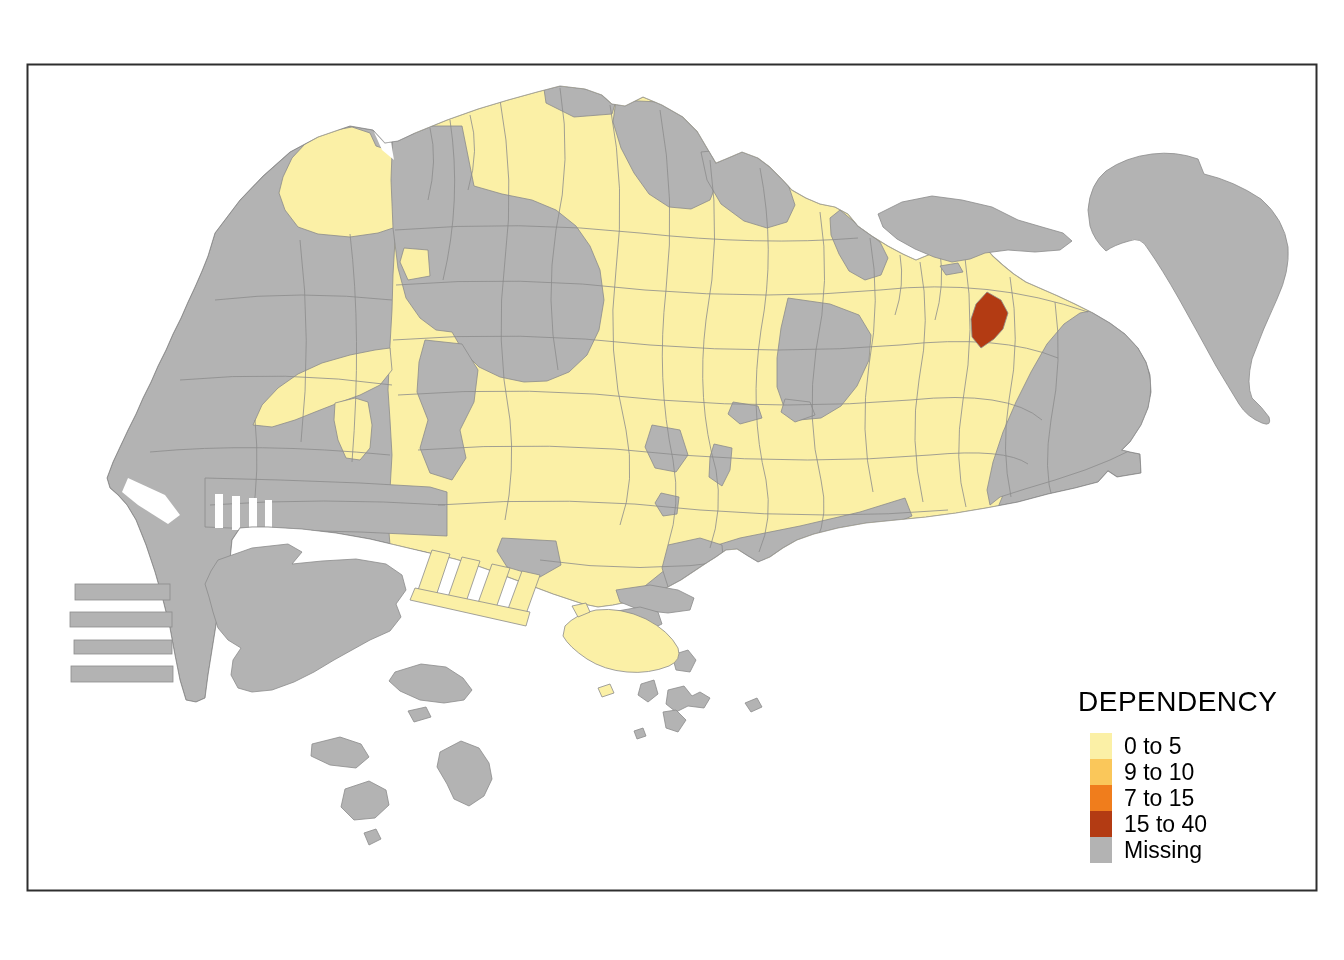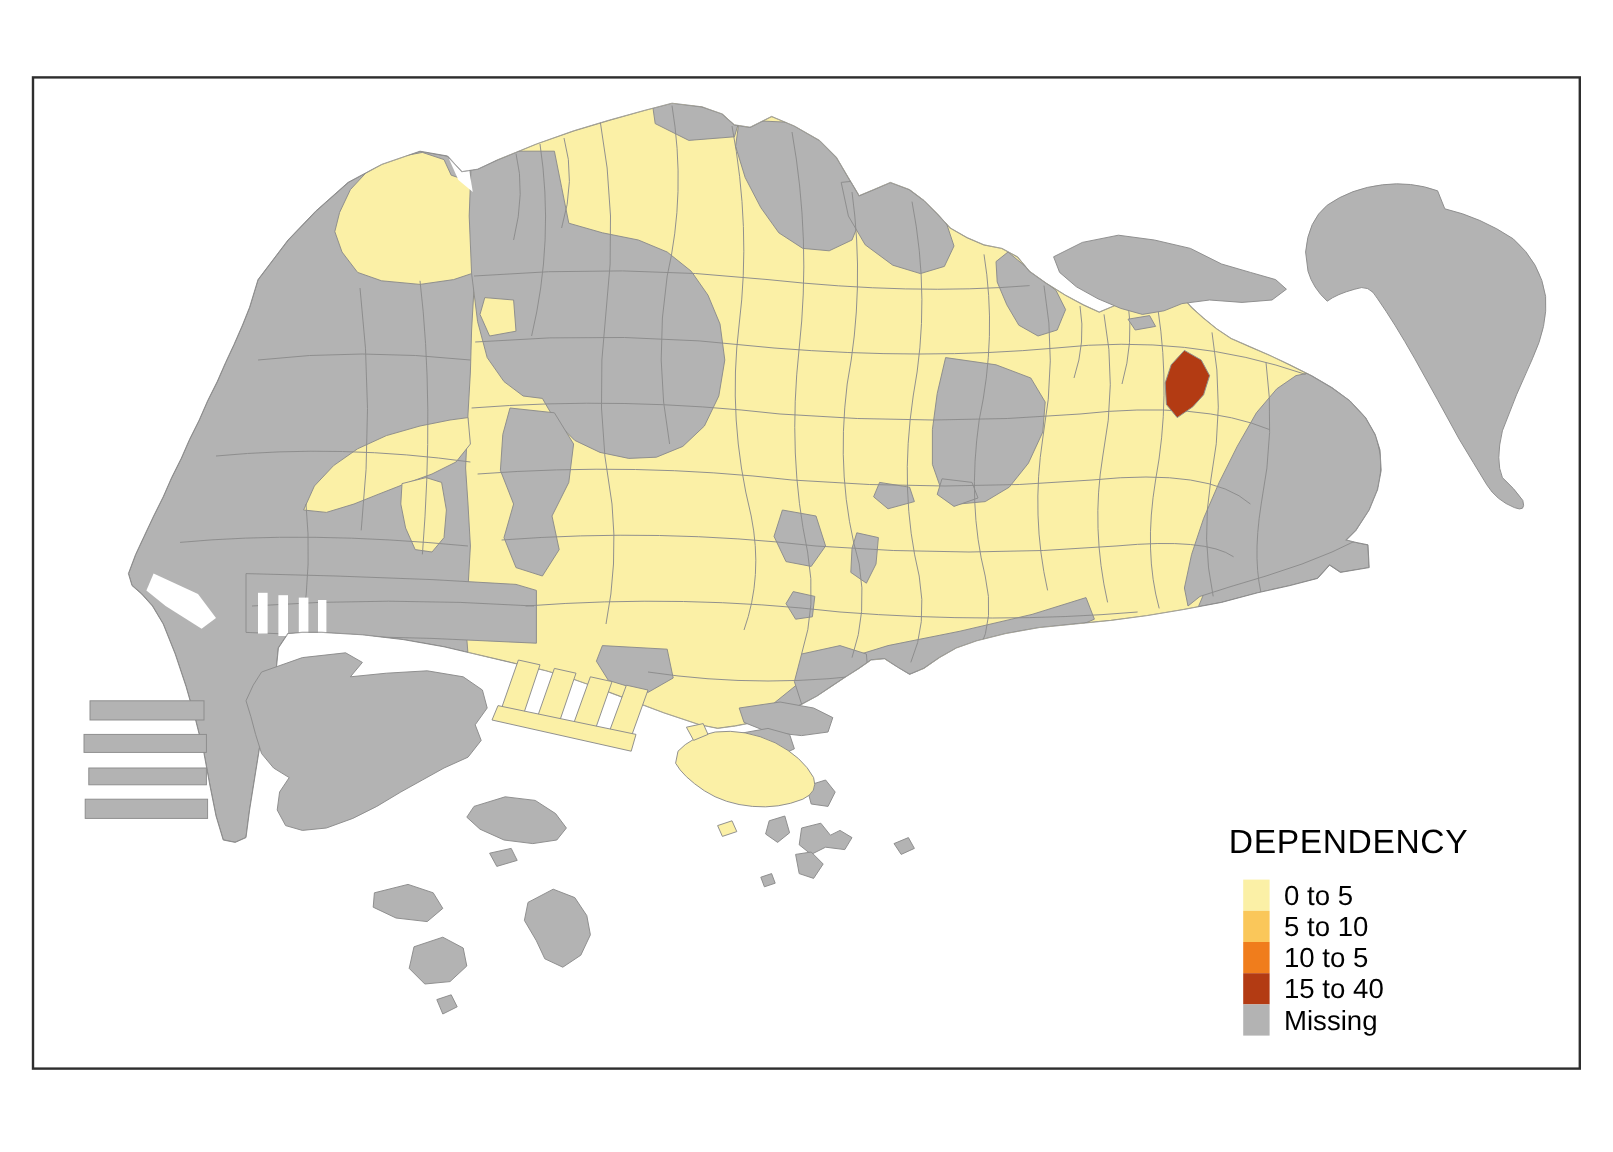--- a/index.html
+++ b/index.html
@@ -8,21 +8,21 @@
     font-family:"Liberation Sans", sans-serif;overflow:hidden;
   }
   svg{position:absolute;left:0;top:0;}
   .frame{fill:var(--sea,#fff);stroke:var(--frame-border,#2e2e2e);stroke-width:2;}
   .missing{fill:var(--missing,#b3b3b3);stroke:var(--region-border,#8c8c8c);stroke-width:0.8;}
   .c1{fill:var(--class-0-5,#fbf0a6);stroke:var(--region-border,#8c8c8c);stroke-width:0.8;}
   .c4{fill:var(--class-15-20,#b33b13);stroke:var(--region-border,#8c8c8c);stroke-width:0.8;}
   .bl{fill:none;stroke:var(--region-border,#8c8c8c);stroke-width:0.8;}
   .coast{fill:none;stroke:var(--region-border,#8c8c8c);stroke-width:1.1;}
   .water{fill:var(--sea,#fff);stroke:none;}
-  .legend{position:absolute;left:1024px;top:686px;color:#000;}
+  .legend{position:absolute;left:1078px;top:686px;color:#000;}
   .legend-title{font-size:28px;line-height:32px;letter-spacing:0.5px;margin:0 0 15px 0;}
   .legend-rows{margin-left:12px;text-align:center;}
   .legend-row{display:flex;align-items:center;height:26px;}
   .swatch{width:22px;height:26px;flex:0 0 22px;}
   .legend-label{font-size:23px;padding-left:12px;white-space:nowrap;}
 </style>
 </head>
 <body>
 
 <svg width="1344" height="960" viewBox="0 0 1344 960">
@@ -156,25 +156,25 @@
 
 <div class="legend">
   <div class="legend-title">DEPENDENCY</div>
   <div class="legend-rows">
     <div class="legend-row">
       <span class="swatch" style="background-color: rgb(251, 240, 166);"></span>
       <span class="legend-label">0 to 5</span>
     </div>
     <div class="legend-row">
       <span class="swatch" style="background-color: rgb(250, 199, 90);"></span>
-      <span class="legend-label">5 to 10</span>
+      <span class="legend-label">9 to 10</span>
     </div>
     <div class="legend-row">
       <span class="swatch" style="background-color: rgb(240, 125, 28);"></span>
-      <span class="legend-label">10 to 5</span>
+      <span class="legend-label">7 to 15</span>
     </div>
     <div class="legend-row">
       <span class="swatch" style="background-color: rgb(179, 59, 19);"></span>
       <span class="legend-label">15 to 40</span>
     </div>
     <div class="legend-row">
       <span class="swatch" style="background-color: rgb(179, 179, 179);"></span>
       <span class="legend-label">Missing</span>
     </div>
   </div>

